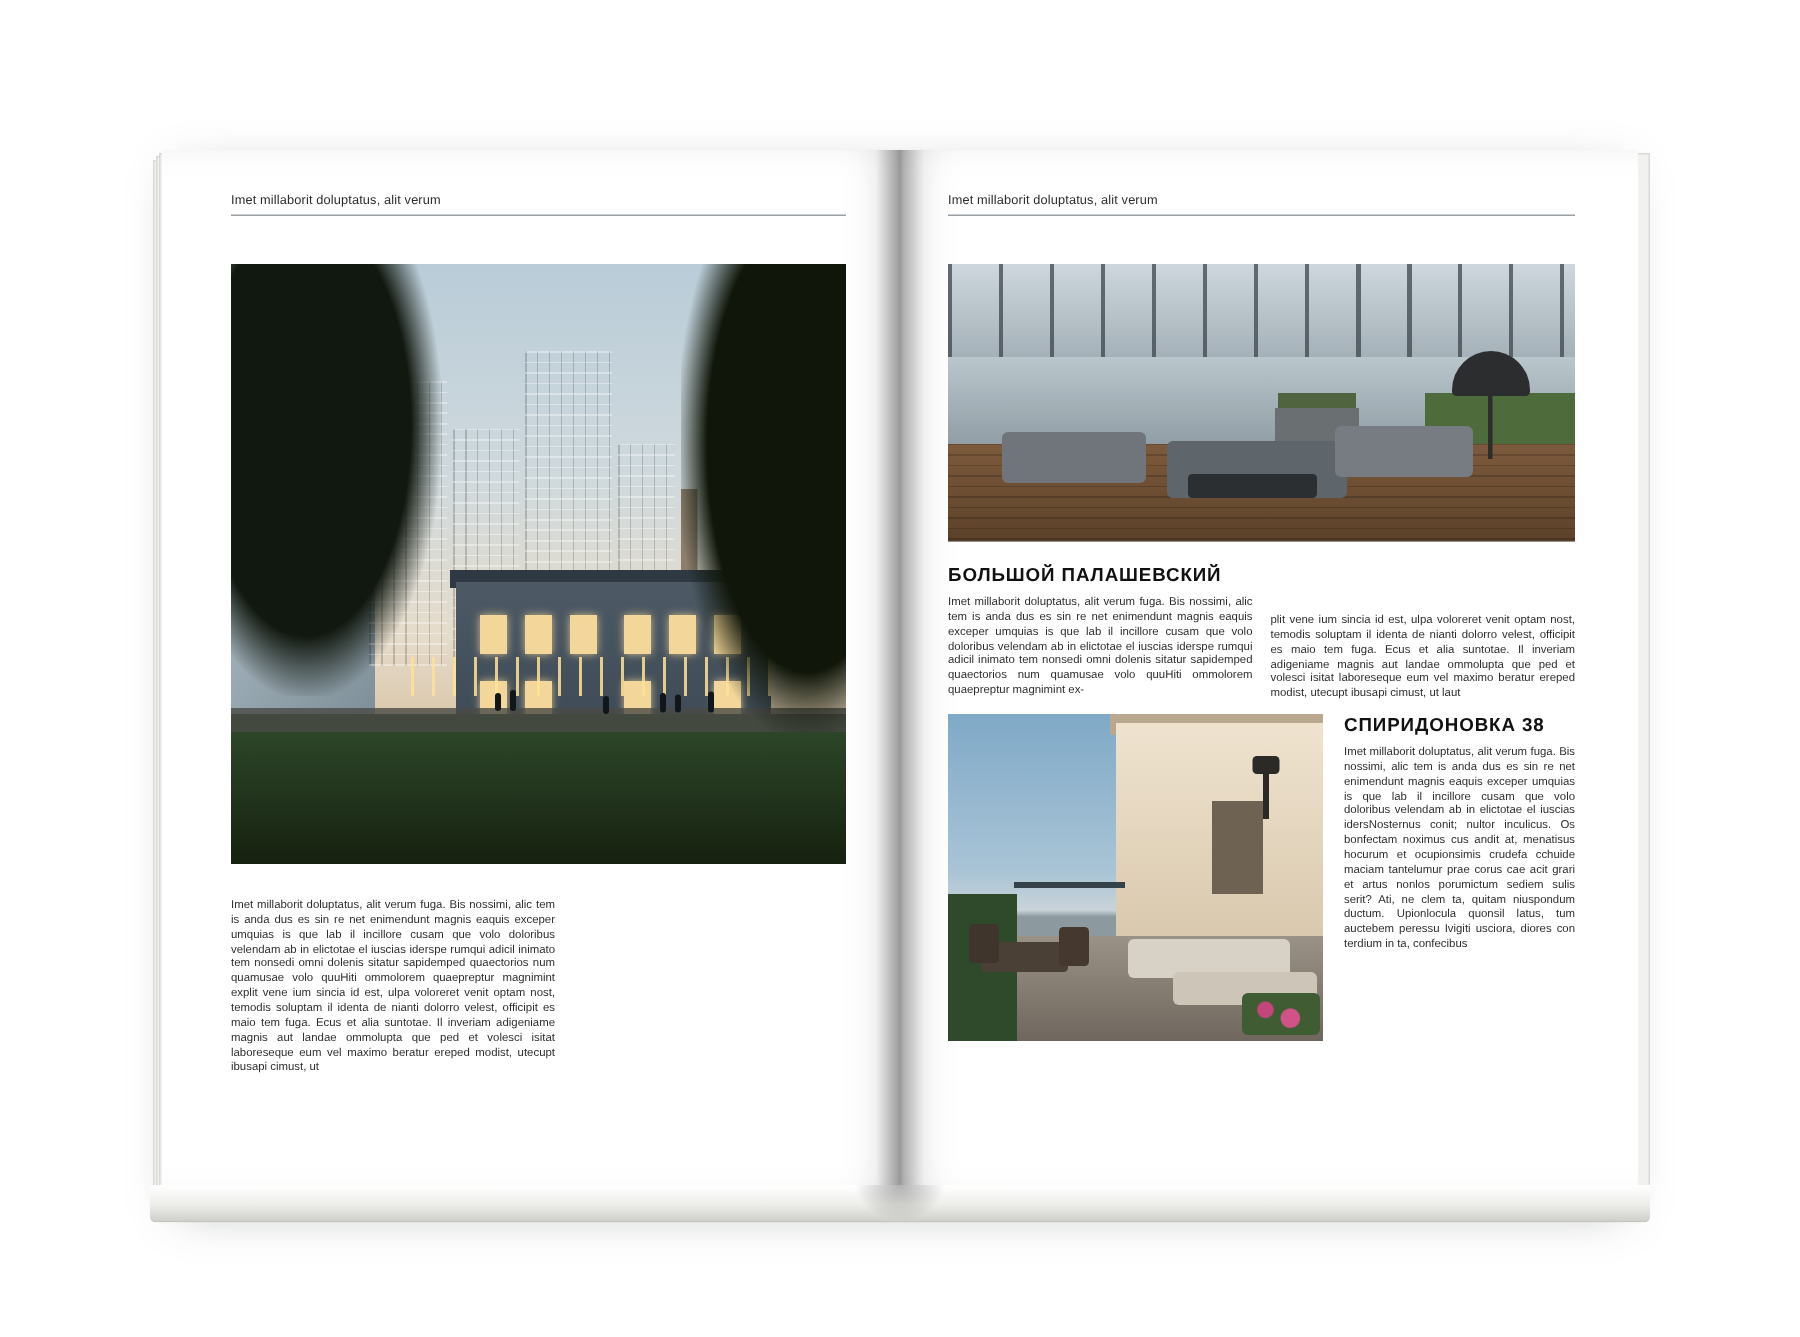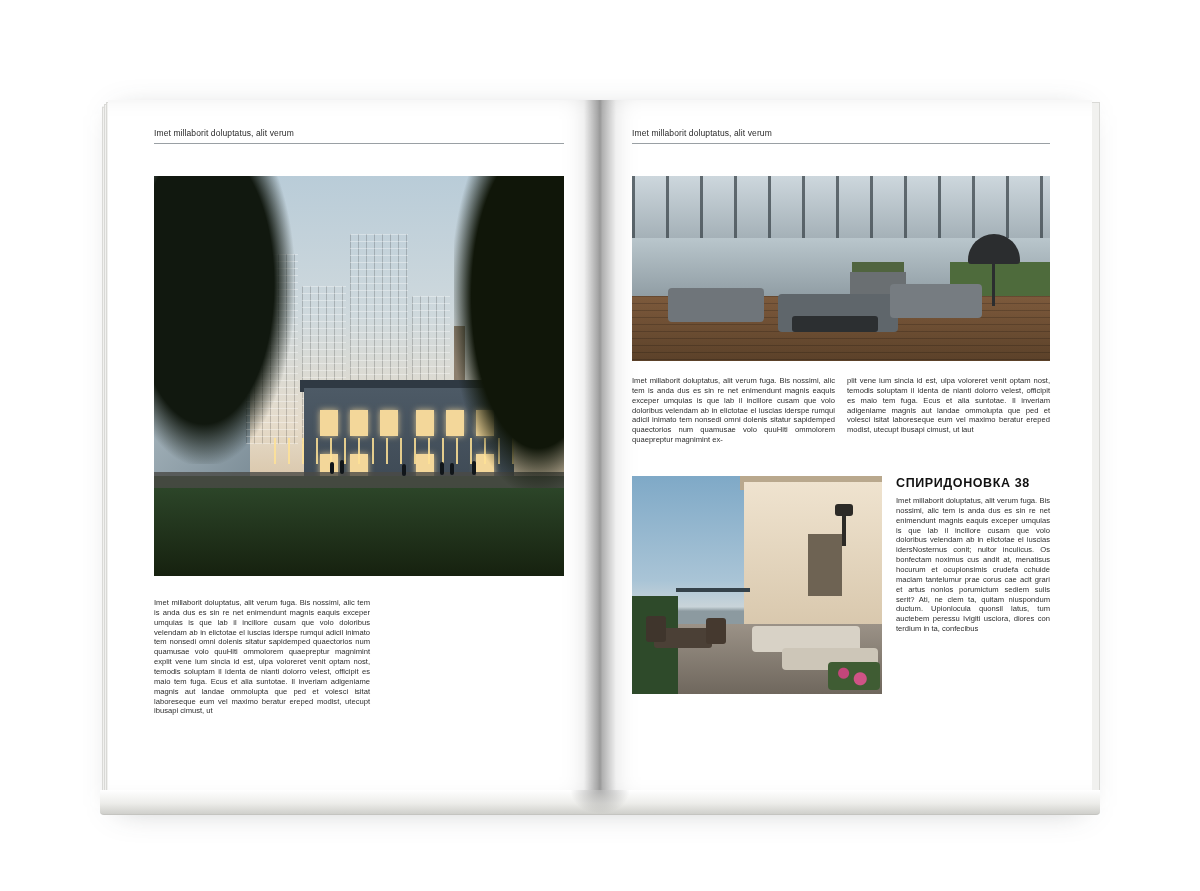--- a/index.html
+++ b/index.html
@@ -224,23 +224,24 @@
           <div class="ph planter"></div>
           <div class="ph sofa1"></div>
           <div class="ph sofa2"></div>
           <div class="ph sofa3"></div>
           <div class="ph table"></div>
           <div class="ph lampst"></div>
           <div class="ph lamp"></div>
         </div>
 
         <div style="position:absolute;top:248px;left:0;width:418px;">
+          <h2 class="head">БОЛЬШОЙ ПАЛАШЕВСКИЙ</h2>
           <div style="display:flex;gap:12px;">
             <div class="body" style="width:203px;">Imet millaborit doluptatus, alit verum fuga. Bis nossimi, alic tem is anda dus es sin re net enimendunt magnis eaquis exceper umquias is que lab il incillore cusam que volo doloribus velendam ab in elictotae el iuscias iderspe rumqui adicil inimato tem nonsedi omni dolenis sitatur sapidemped quaectorios num quamusae volo quuHiti ommolorem quaepreptur magnimint ex-</div>
-            <div class="body" style="width:203px;">plit vene ium sincia id est, ulpa voloreret venit optam nost, temodis soluptam il identa de nianti dolorro velest, officipit es maio tem fuga. Ecus et alia suntotae. Il inveriam adigeniame magnis aut landae ommolupta que ped et volesci isitat laboreseque eum vel maximo beratur ereped modist, utecupt ibusapi cimust, ut laut</div>
+            <div class="body" style="width:203px;margin-top:12px;">plit vene ium sincia id est, ulpa voloreret venit optam nost, temodis soluptam il identa de nianti dolorro velest, officipit es maio tem fuga. Ecus et alia suntotae. Il inveriam adigeniame magnis aut landae ommolupta que ped et volesci isitat laboreseque eum vel maximo beratur ereped modist, utecupt ibusapi cimust, ut laut</div>
           </div>
         </div>
 
         <div style="position:absolute;top:348px;left:0;width:418px;display:flex;gap:14px;">
           <div class="figure ph" id="fig-sp" style="position:relative;">
             <div class="sky"></div>
             <div class="ph bldgroof"></div>
             <div class="ph bldg"></div>
             <div class="ph door"></div>
             <div class="ph rail"></div>

